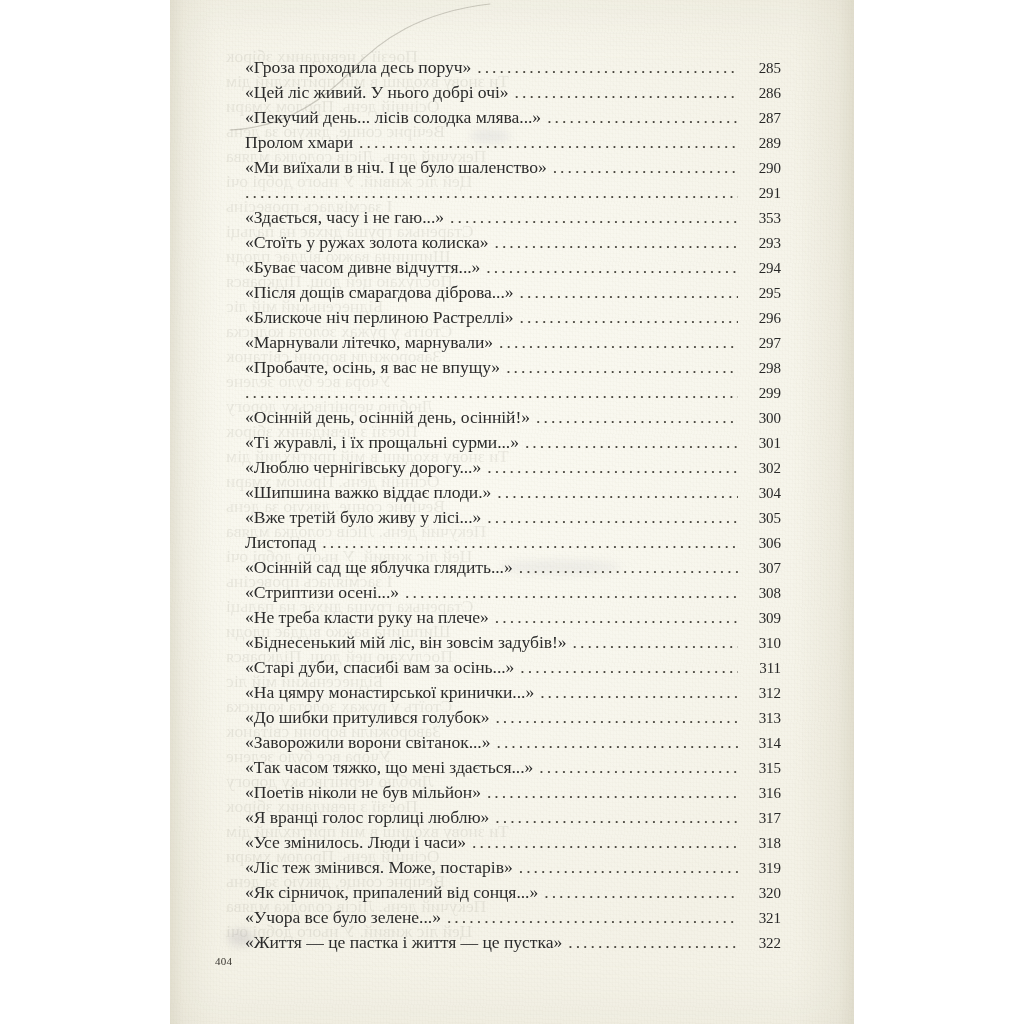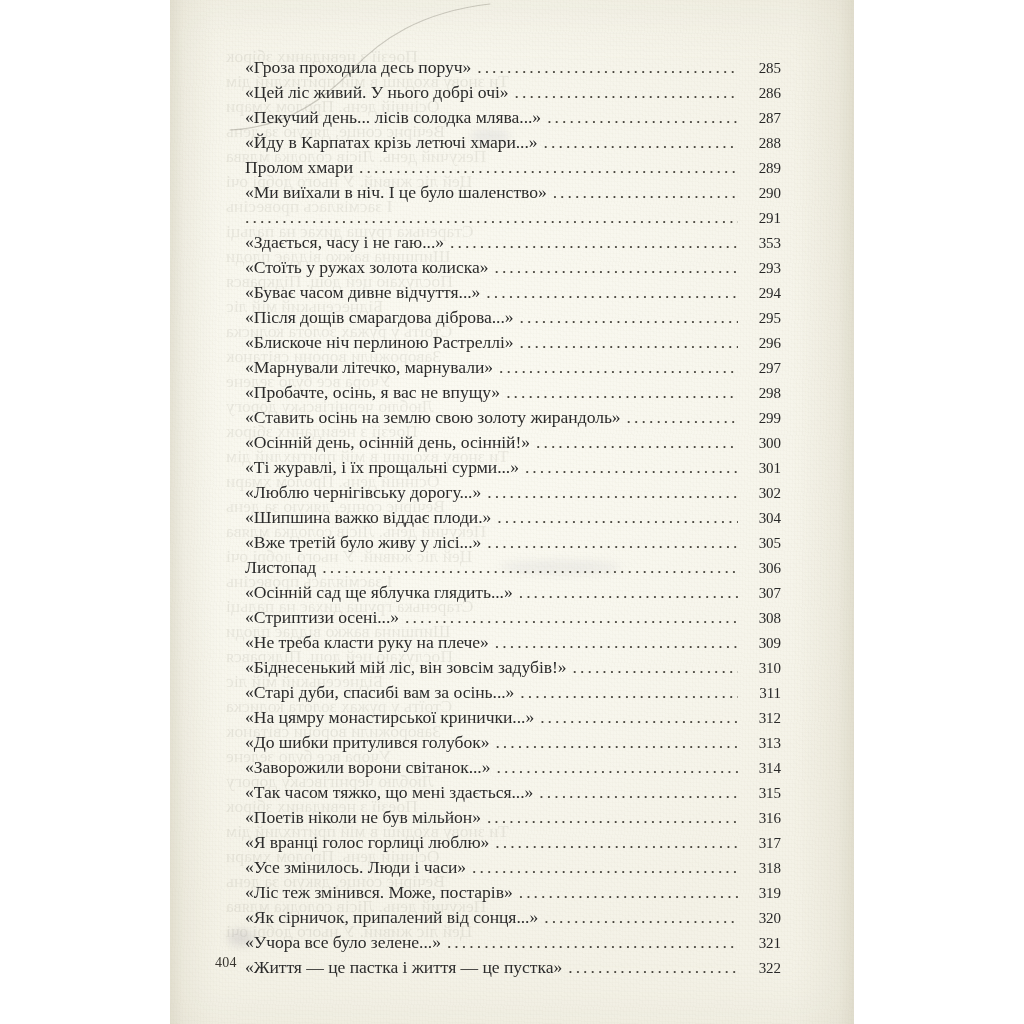--- a/index.html
+++ b/index.html
@@ -134,21 +134,21 @@
     padding-left: 5px;
     font-size: 15px;
     color: #282828;
   }
 
   
   #folio {
     position: absolute;
     left: 45px;     
     top: 955px;
-    font-size: 14px;
+    font-size: 11px;
     color: #38352f;
     letter-spacing: .3px;
   }
 
   
   .smudge {
     position: absolute;
     pointer-events: none;
     border-radius: 50%;
     filter: blur(4px);
@@ -220,25 +220,20 @@
           <span class="toc-title">«Цей ліс живий. У нього добрі очі»</span>
           <span class="toc-dots"></span>
           <span class="toc-page">286</span>
         </div>
         <div class="toc-row">
           <span class="toc-title">«Пекучий день... лісів солодка млява...»</span>
           <span class="toc-dots"></span>
           <span class="toc-page">287</span>
         </div>
         <div class="toc-row">
-          <span class="toc-title">«Йду в Карпатах крізь летючі хмари...»</span>
-          <span class="toc-dots"></span>
-          <span class="toc-page">288</span>
-        </div>
-        <div class="toc-row">
           <span class="toc-title">Пролом хмари</span>
           <span class="toc-dots"></span>
           <span class="toc-page">289</span>
         </div>
         <div class="toc-row">
           <span class="toc-title">«Ми виїхали в ніч. І це було шаленство»</span>
           <span class="toc-dots"></span>
           <span class="toc-page">290</span>
         </div>
         <div class="toc-row">
@@ -274,21 +269,20 @@
           <span class="toc-title">«Марнували літечко, марнували»</span>
           <span class="toc-dots"></span>
           <span class="toc-page">297</span>
         </div>
         <div class="toc-row">
           <span class="toc-title">«Пробачте, осінь, я вас не впущу»</span>
           <span class="toc-dots"></span>
           <span class="toc-page">298</span>
         </div>
         <div class="toc-row">
-          <span class="toc-title">«Ставить осінь на землю свою золоту жирандоль»</span>
           <span class="toc-dots"></span>
           <span class="toc-page">299</span>
         </div>
         <div class="toc-row">
           <span class="toc-title">«Осінній день, осінній день, осінній!»</span>
           <span class="toc-dots"></span>
           <span class="toc-page">300</span>
         </div>
         <div class="toc-row">
           <span class="toc-title">«Ті журавлі, і їх прощальні сурми...»</span>

